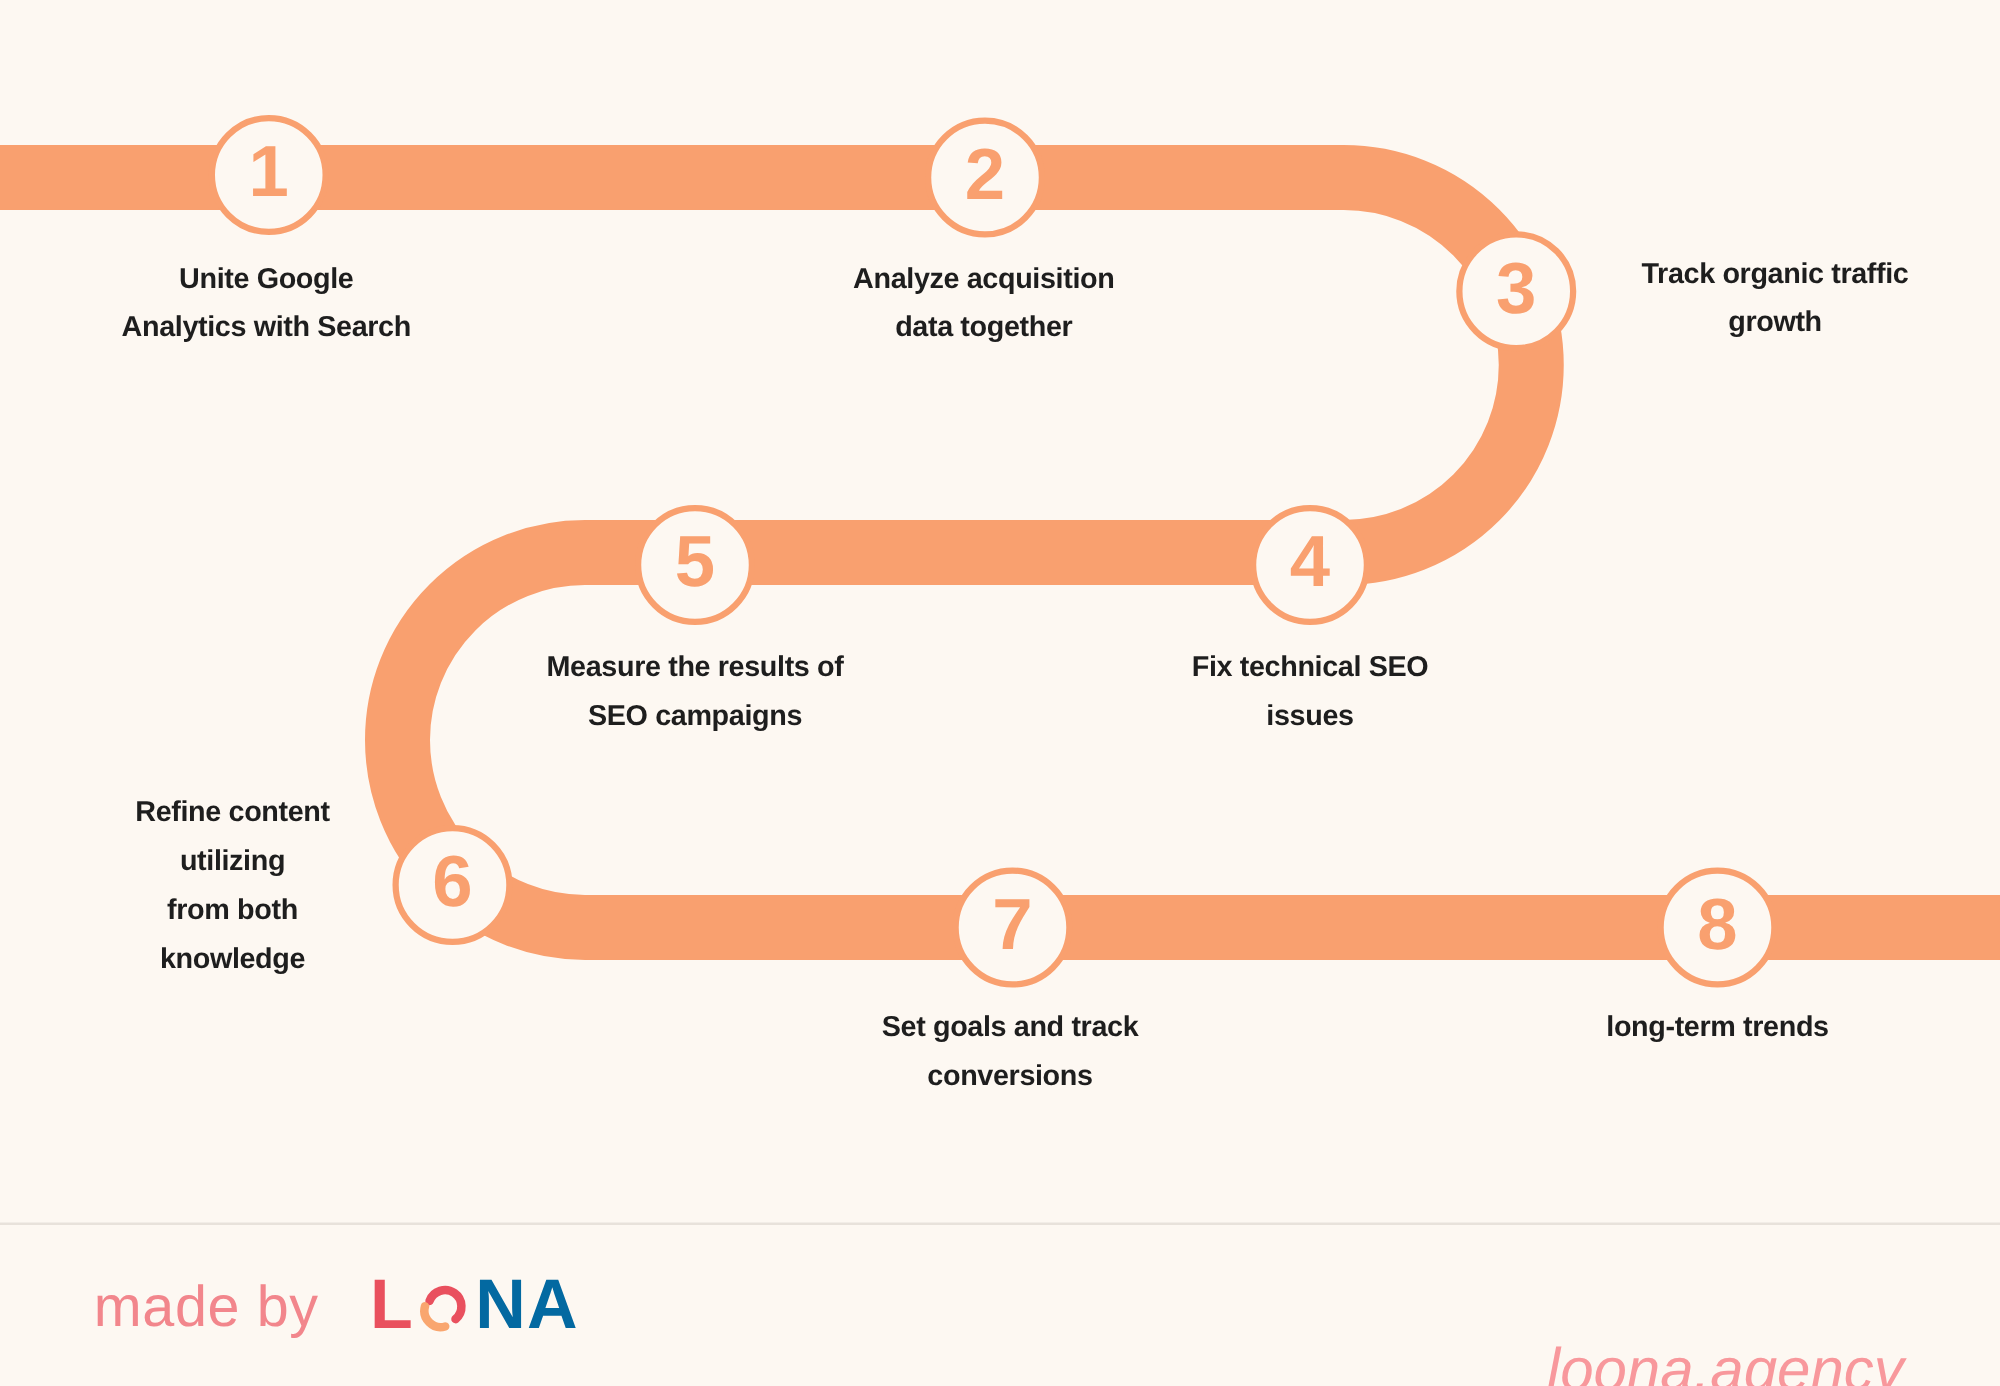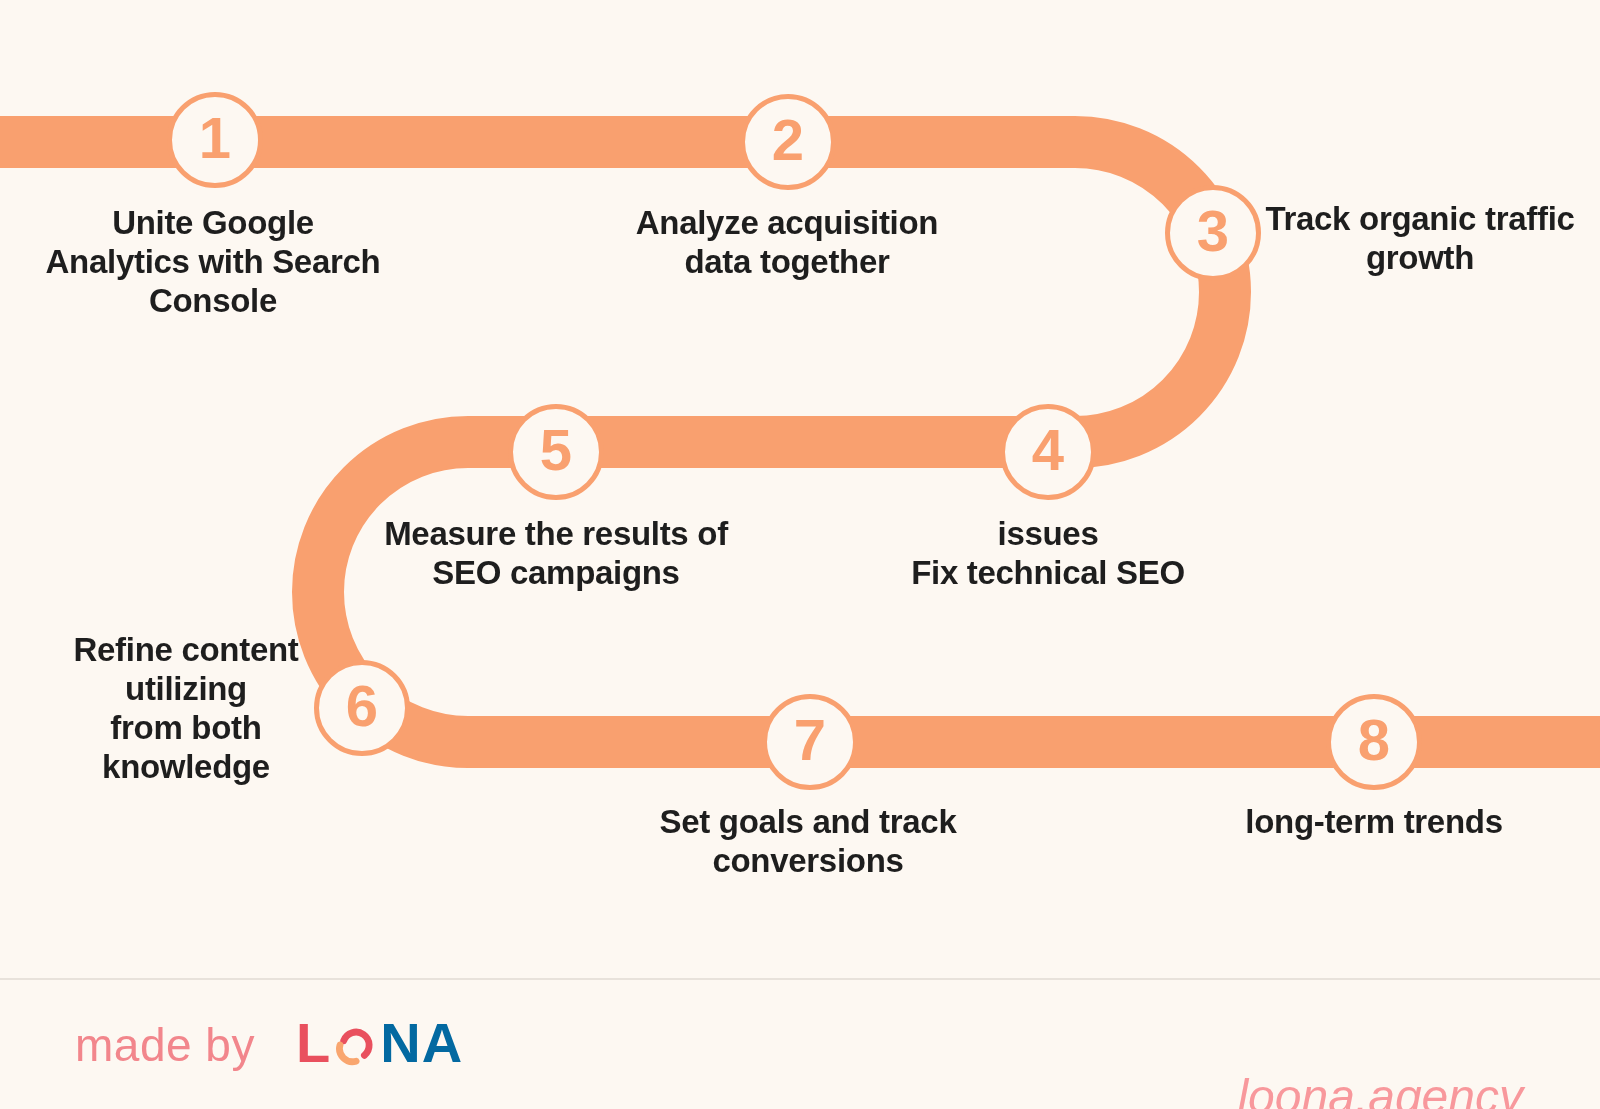--- a/index.html
+++ b/index.html
@@ -13,21 +13,21 @@
     position:absolute; width:96px; height:96px; box-sizing:border-box;
     border:5px solid #F9A06F; border-radius:50%; background:#FDF8F2;
     display:flex; align-items:center; justify-content:center;
   }
   .step-number {
     color:#F9A06F; font-size:58px; font-weight:700; line-height:1;
     transform:translateY(-2px);
   }
   .step-label {
     position:absolute; transform:translateX(-50%);
-    text-align:center; color:#1E1E1E; font-size:33px; font-weight:700;
+    text-align:center; color:#1E1E1E; font-size:23px; font-weight:700;
     line-height:39px; letter-spacing:-0.3px; white-space:nowrap;
   }
   .step-label .line { display:block; }
   .footer-divider { position:absolute; left:0; top:978px; width:1600px; height:2px; background:#E8E2DB; }
   .made-by {
     position:absolute; left:75px; top:1020px; font-size:46px; line-height:50px;
     color:#F2868C; letter-spacing:0.5px;
   }
   .logo {
     position:absolute; left:296px; top:1012px; height:62px;
@@ -73,33 +73,32 @@
   <div class="step-circle" style="left:762px; top:694px;">
     <span class="step-number">7</span>
   </div>
   <div class="step-circle" style="left:1326px; top:694px;">
     <span class="step-number">8</span>
   </div>
 
   <div class="step-label" style="left:213px; top:203px;">
     <span class="line">Unite Google</span>
     <span class="line">Analytics with Search</span>
-    <span class="line">Console</span>
   </div>
   <div class="step-label" style="left:787px; top:203px;">
     <span class="line">Analyze acquisition</span>
     <span class="line">data together</span>
   </div>
   <div class="step-label" style="left:1420px; top:199px;">
     <span class="line">Track organic traffic</span>
     <span class="line">growth</span>
   </div>
   <div class="step-label" style="left:1048px; top:514px;">
+    <span class="line">Fix technical SEO</span>
     <span class="line">issues</span>
-    <span class="line">Fix technical SEO</span>
   </div>
   <div class="step-label" style="left:556px; top:514px;">
     <span class="line">Measure the results of</span>
     <span class="line">SEO campaigns</span>
   </div>
   <div class="step-label" style="left:186px; top:630px;">
     <span class="line">Refine content</span>
     <span class="line">utilizing</span>
     <span class="line">from both</span>
     <span class="line">knowledge</span>

